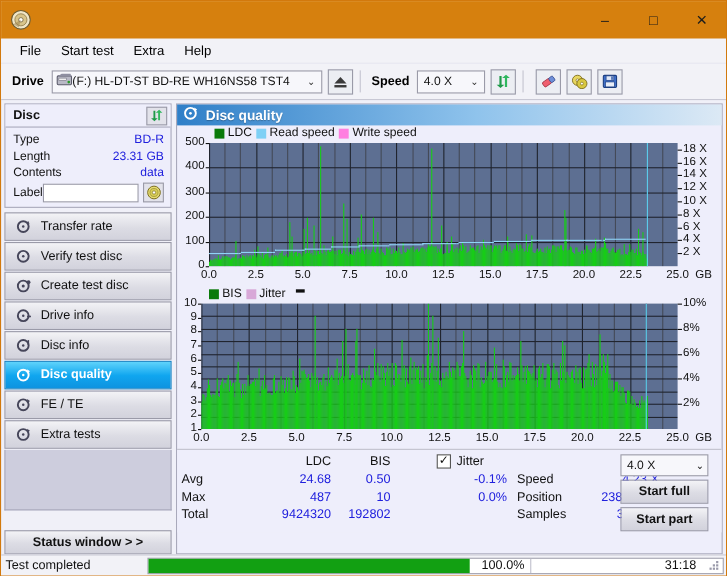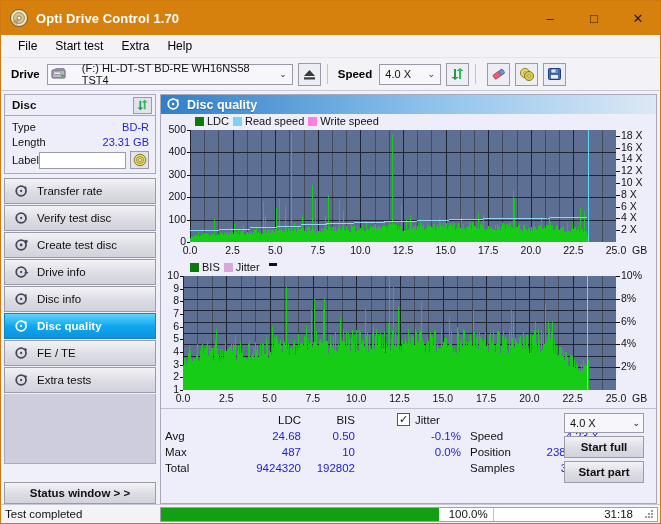--- a/index.html
+++ b/index.html
@@ -63,21 +63,21 @@
     border:1px solid #9a9aa8;
     display:flex; align-items:center;
     font-size:11px; color:#111;
     padding:0 2px 0 3px;
     position:relative;
   }
   .combo .caret {
     margin-left:auto; width:14px; text-align:center; color:#333; font-size:9px;
   }
   #drive-combo { width:246px; }
-  #drive-combo .dtext { margin-left:16px; }
+  #drive-combo .dtext { margin-left:0; }
   #speed-combo { width:62px; padding-left:5px; }
   .tb-sep { width:1px; height:20px; background:#c4c4d0; margin:0 6px; }
   .tbbtn {
     width:23px; height:23px; border:1px solid #9a9aa8; background:#eceef3;
     display:flex; align-items:center; justify-content:center;
     margin-left:5px;
   }
 
   
   #body { flex:1 1 auto; display:flex; padding:3px 3px 0 3px; gap:4px; min-height:0; }
@@ -187,21 +187,21 @@
     background:linear-gradient(#f3f3f6,#dcdce4 55%,#d2d2dc);
     display:flex; align-items:center; justify-content:center;
     font-size:11.5px; font-weight:bold; color:#111;
   }
 
   
   #statusbar {
     flex:0 0 19px; height:19px; display:flex; align-items:center;
     border-top:1px solid #c8c8d4; background:#f2f2f7;
   }
-  #status-text { padding-left:4px; font-size:11.5px; color:#111; width:159px; }
+  #status-text { padding-left:4px; font-size:11.5px; color:#111; width:133px; }
   #pbwrap {
     flex:1 1 auto; height:15px; border:1px solid #a0a0ae; background:#ffffff;
     display:flex; align-items:center; margin-right:2px; position:relative;
   }
   #pbfill { height:100%; background:#12a012; width:56%; }
   #pbpct { position:absolute; left:58%; font-size:11.5px; color:#111; }
   #pbsep { position:absolute; left:calc(58% + 44px); top:0; bottom:0; width:1px; background:#c0c0cc; }
   #pbtime { position:absolute; right:24px; font-size:11.5px; color:#111; }
   #grip { position:absolute; right:3px; bottom:2px; width:11px; height:11px; }
 </style>
@@ -212,21 +212,20 @@
 
   <div id="titlebar">
     <div id="app-icon">
       <svg width="20" height="20" viewBox="0 0 20 20">
         <circle cx="10" cy="10" r="8.5" fill="#f0e6c8" stroke="#6b5a30" stroke-width="1"></circle>
         <circle cx="10" cy="10" r="5.5" fill="#d8c48a" stroke="#8a7440" stroke-width=".7"></circle>
         <circle cx="10" cy="10" r="2" fill="#fff" stroke="#6b5a30" stroke-width=".7"></circle>
         <path d="M3 14 L10 10 L8 17 Z" fill="#9a8450" opacity=".55"></path>
       </svg>
     </div>
-    <div id="title-text">Opti Drive Control 1.70</div>
     <div class="winbtns">
       <div class="winbtn">–</div>
       <div class="winbtn">□</div>
       <div class="winbtn">✕</div>
     </div>
   </div>
 
   <div id="menubar">
     <div class="menuitem">File</div>
     <div class="menuitem">Start test</div>
@@ -308,20 +307,24 @@
           </div>
         </div>
         <div id="disc-rows">
           <div class="drow">
             <span class="k">Type</span>
             <span class="v">BD-R</span>
           </div>
           <div class="drow">
             <span class="k">Length</span>
             <span class="v">23.31 GB</span>
+          </div>
+          <div class="drow">
+            <span class="k">Contents</span>
+            <span class="v">data</span>
           </div>
           <div id="label-row">
             <span class="k">Label</span>
             <input id="label-input" type="text" value="" style="">
             <div id="label-btn">
               <svg width="14" height="14" viewBox="0 0 16 16">
                 <circle cx="8" cy="8" r="6.6" fill="#e6dd72" stroke="#7a6a1a" stroke-width="1"></circle>
                 <circle cx="8" cy="8" r="4.2" fill="#d6cc55" stroke="#8a7a28" stroke-width=".6"></circle>
                 <circle cx="8" cy="8" r="1.7" fill="#fff" stroke="#7a6a1a" stroke-width=".7"></circle>
               </svg>

